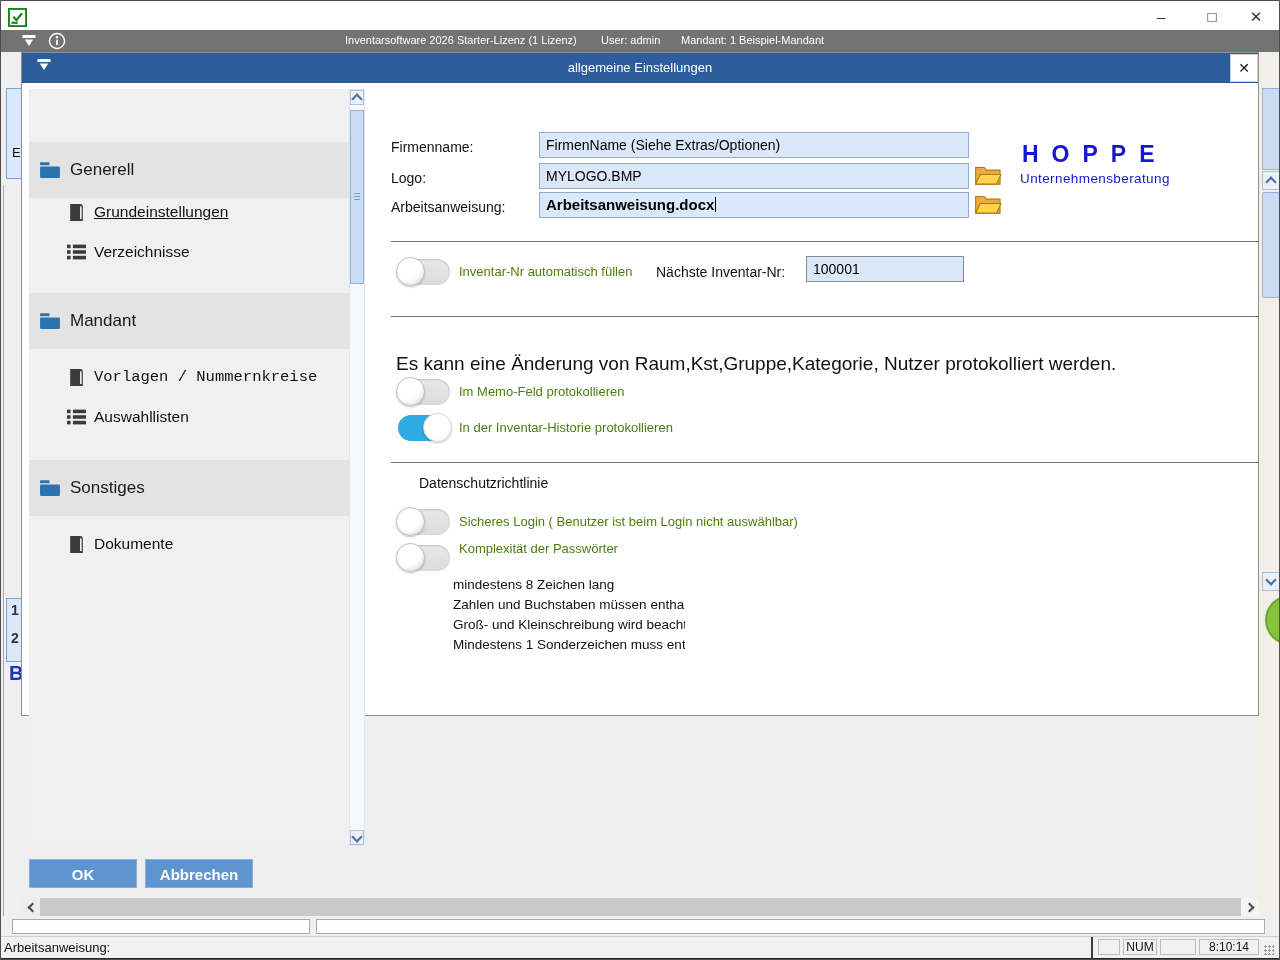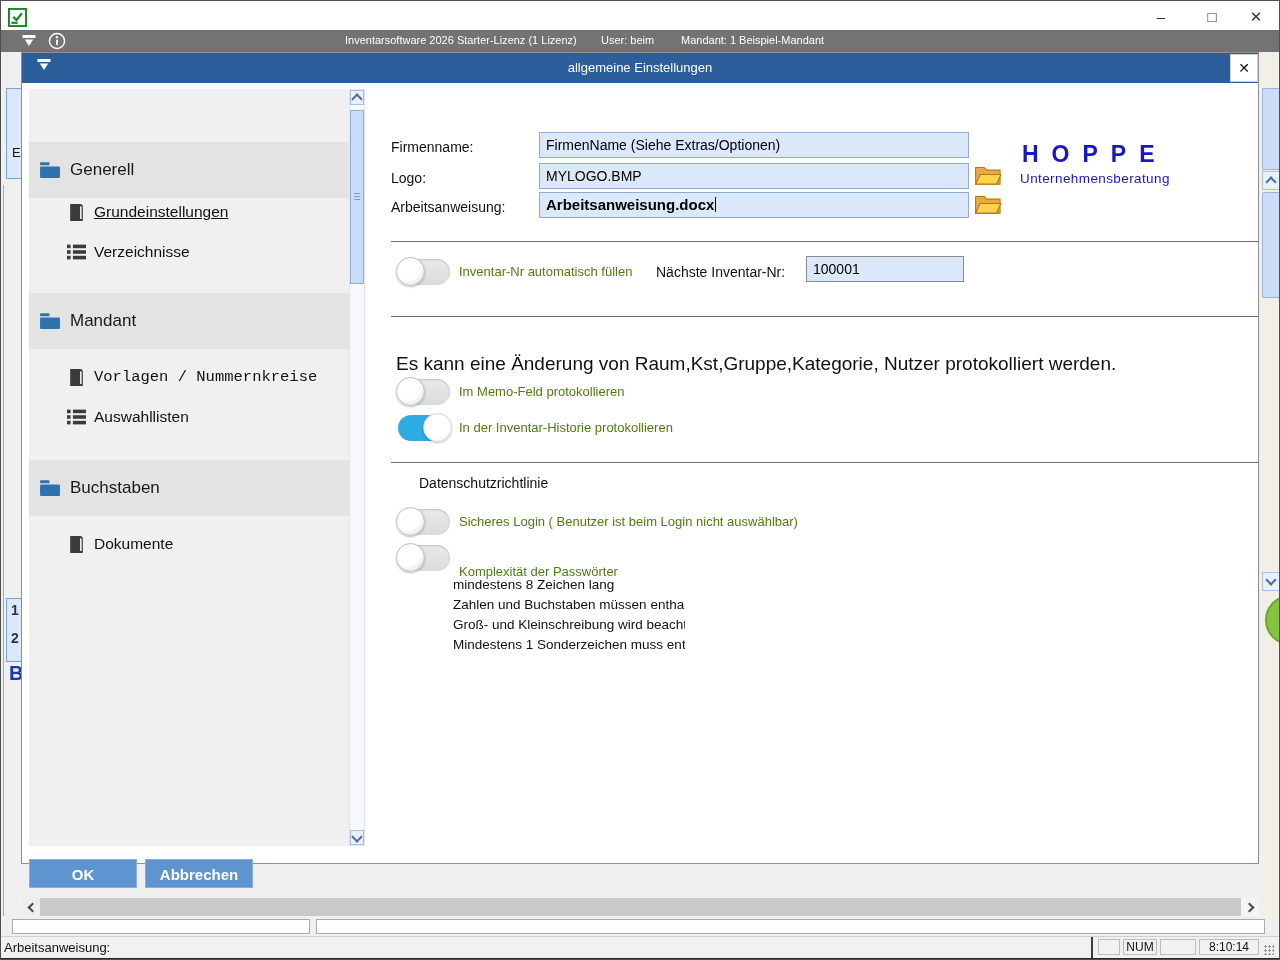--- a/index.html
+++ b/index.html
@@ -24,21 +24,21 @@
   .bg-left{position:absolute;left:1px;top:55px;width:20px;height:881px;background:#efefef;overflow:hidden;z-index:1;}
   .bg-right{position:absolute;left:1259px;top:55px;width:21px;height:881px;background:#f1efe8;overflow:hidden;z-index:1;}
   .bg-bottom{position:absolute;left:1px;top:916px;width:1278px;height:20px;background:#efefef;z-index:1;}
   .sunken{position:absolute;background:#fdfdfd;border:1px solid #ababab;}
   .frag-box{position:absolute;background:#d9e8fa;border:1px solid #7da2ce;}
   .sb-bgtrack{position:absolute;background:#ccdcf5;border:1px solid #99b4dc;}
   .sb-bgbox{position:absolute;background:#e8f0fb;border:1px solid #a9c0e0;display:flex;align-items:center;justify-content:center;}
   .green-dot{position:absolute;width:46px;height:46px;border-radius:50%;background:#86c440;border:2px solid #6ca52e;}
 
   
-  .dialog{position:absolute;left:21px;top:52px;width:1238px;height:812px;background:#ffffff;
+  .dialog{position:absolute;left:21px;top:52px;width:1238px;height:664px;background:#ffffff;
           border:1px solid #8f8f8f;box-sizing:border-box;z-index:10;}
   .dlg-header{position:absolute;left:0;top:0;right:0;height:30px;background:#2d5e9c;color:#fff;}
   .dlg-title{position:absolute;left:0;right:0;top:7px;text-align:center;font-size:13px;}
   .dlg-close{position:absolute;right:0;top:1px;width:28px;height:28px;background:#fff;border:1px solid #cfcfcf;
              box-sizing:border-box;color:#111;font-size:14px;line-height:26px;text-align:center;cursor:default;}
   .dlg-body{position:absolute;left:0;top:30px;right:0;bottom:0;background:#fff;}
 
   
   .sidebar{position:absolute;left:7px;top:6px;width:320px;height:757px;background:#f0f0f0;overflow:hidden;}
   .sb-group{position:absolute;left:0;width:320px;height:56px;background:#e3e3e3;display:flex;align-items:center;
@@ -126,21 +126,21 @@
     <svg class="funnel" style="left:22px;top:5px;" viewBox="0 0 14 12" fill="#fff">
       <rect x="0.5" y="0" width="13" height="3"></rect>
         <path d="M2.8 4.6 h8.4 L7 11 z"></path>
     </svg>
     <svg class="abs" style="left:48px;top:2px;width:18px;height:18px;" viewBox="0 0 20 20">
       <circle cx="10" cy="10" r="8.4" fill="none" stroke="#fff" stroke-width="1.6"></circle>
       <rect x="9" y="8.5" width="2" height="6" fill="#fff"></rect>
       <circle cx="10" cy="5.7" r="1.3" fill="#fff"></circle>
     </svg>
     <span style="left:345px;">Inventarsoftware 2026 Starter-Lizenz (1 Lizenz)</span>
-    <span style="left:601px;">User: beim</span>
+    <span style="left:601px;">User: admin</span>
     <span style="left:681px;">Mandant: 1 Beispiel-Mandant</span>
   </div>
 
   <div class="bg-left">
     <div class="abs" style="left:2px;top:130px;width:1px;height:745px;background:#a8a8a8;"></div>
     <div class="frag-box" style="left:5px;top:33px;width:15px;height:89px;">
       <span class="abs" style="left:5px;top:56px;font-size:13px;color:#111;">E</span>
     </div>
     <div class="frag-box" style="left:5px;top:543px;width:15px;height:62px;">
       <span class="abs" style="left:4px;top:3px;font-size:14px;font-weight:bold;color:#333;">1</span>
@@ -239,21 +239,21 @@
           <span class="sb-ilabel">Auswahllisten</span>
         </div>
 
         <div class="sb-group" style="top:371px;">
           <svg class="icon-folder" viewBox="0 0 21 17">
             <g fill="#2c73ae">
                 <rect x="1" y="1" width="9" height="3" rx="0.8"></rect>
                 <rect x="1" y="5.2" width="19" height="11" rx="1"></rect>
               </g>
           </svg>
-          <span class="sb-glabel">Buchstaben</span>
+          <span class="sb-glabel">Sonstiges</span>
         </div>
         <div class="sb-item" style="top:438px;">
           <svg class="icon-book" viewBox="0 0 18 18">
             <path d="M3 1 h9.5 a2.5 2.5 0 0 1 2.5 2.5 V17 H3 z" fill="#3b3b3b"></path>
             <rect x="12.4" y="3.2" width="1.4" height="12" fill="#fff"></rect>
           </svg>
           <span class="sb-ilabel">Dokumente</span>
         </div>
       </div>
 
@@ -317,21 +317,21 @@
       <div class="hr" style="top:379px;"></div>
 
       <span class="flabel" style="left:397px;top:392px;">Datenschutzrichtlinie</span>
       <div class="toggle" style="left:376px;top:426px;">
           <div class="knob"></div>
         </div>
       <span class="tlabel" style="left:437px;top:431px;">Sicheres Login ( Benutzer ist beim Login nicht auswählbar)</span>
       <div class="toggle" style="left:376px;top:462px;">
           <div class="knob"></div>
         </div>
-      <span class="tlabel" style="left:437px;top:481px;">Komplexität der Passwörter</span>
+      <span class="tlabel" style="left:437px;top:458px;">Komplexität der Passwörter</span>
 
       <div class="rules" style="left:431px;top:492px;">
         <div>mindestens 8 Zeichen lang</div>
         <div>Zahlen und Buchstaben müssen enthalt</div>
         <div>Groß- und Kleinschreibung wird beachte</div>
         <div>Mindestens 1 Sonderzeichen muss entl</div>
       </div>
 
       <button class="btn" style="left:7px;top:776px;">OK</button>
       <button class="btn" style="left:123px;top:776px;">Abbrechen</button>

